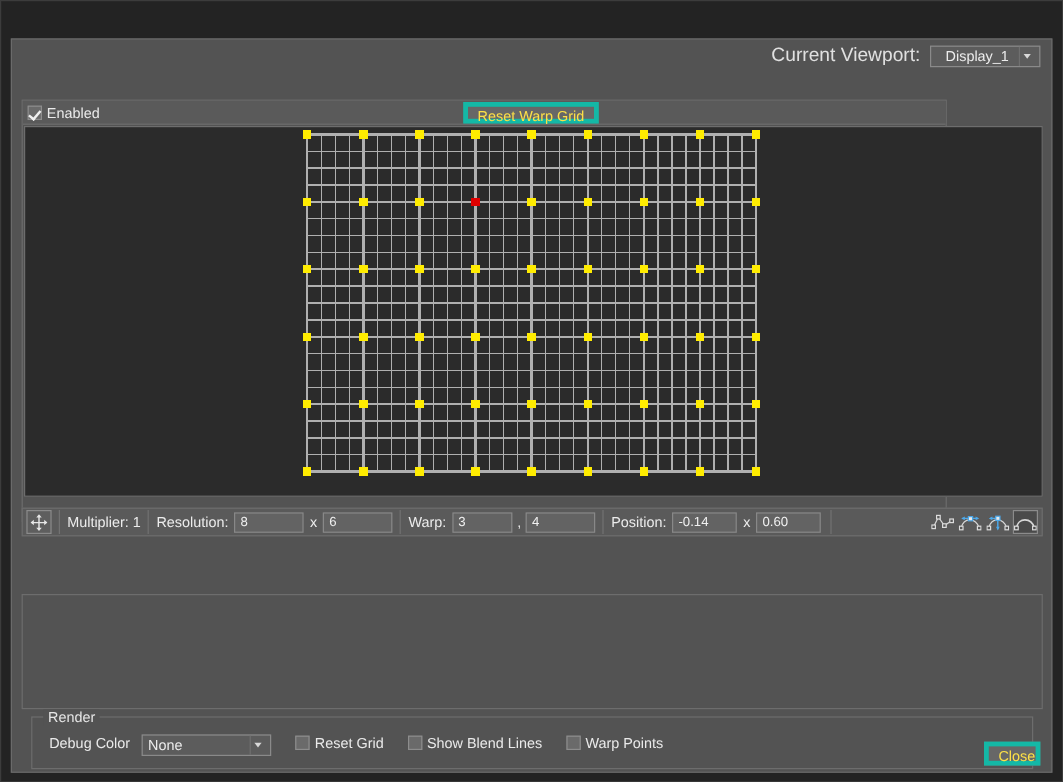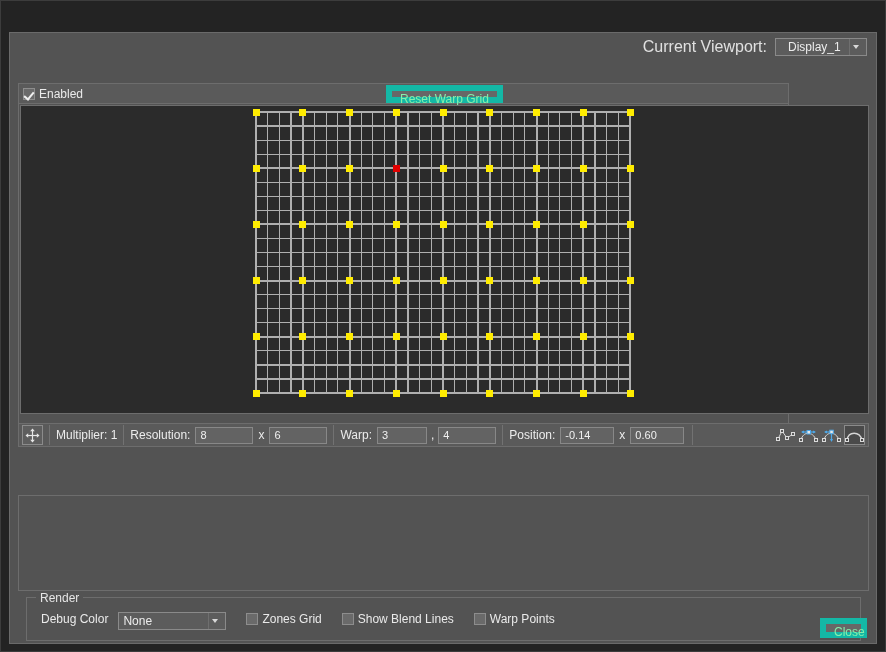--- a/index.html
+++ b/index.html
@@ -126,22 +126,22 @@
     left: 2px; top: 1px;
     width: 4px; height: 8px;
     border: solid #f0f0f0;
     border-width: 0 2px 2px 0;
     transform: rotate(40deg);
   }
   .chk-label { font-size: 12px; color: #eaeaea; }
 
   .btn {
     background: #676767;
-    border: 6px solid #14b8a6;
-    color: #86efac;
+    border: 4px solid #14b8a6;
+    color: #fde047;
     font-size: 12px;
     font-family: "Liberation Sans", sans-serif;
     padding: 2px 8px;
     line-height: 13px;
   }
   .reset-btn {
     position: absolute; left: 367px; top: 1px;
     height: 18px;
   }
 
@@ -489,21 +489,21 @@
       <div class="render-row">
         <span class="chk-label">Debug Color</span>
         <div class="combo debug-combo">
           <span class="combo-text">None</span>
           <span class="combo-arrow">
               <i></i>
             </span>
         </div>
         <div class="chk-wrap" style="margin-left:10px">
           <span class="checkbox"></span>
-          <span class="chk-label">Zones Grid</span>
+          <span class="chk-label">Reset Grid</span>
         </div>
         <div class="chk-wrap" style="margin-left:10px">
           <span class="checkbox"></span>
           <span class="chk-label">Show Blend Lines</span>
         </div>
         <div class="chk-wrap" style="margin-left:10px">
           <span class="checkbox"></span>
           <span class="chk-label">Warp Points</span>
         </div>
       </div>

